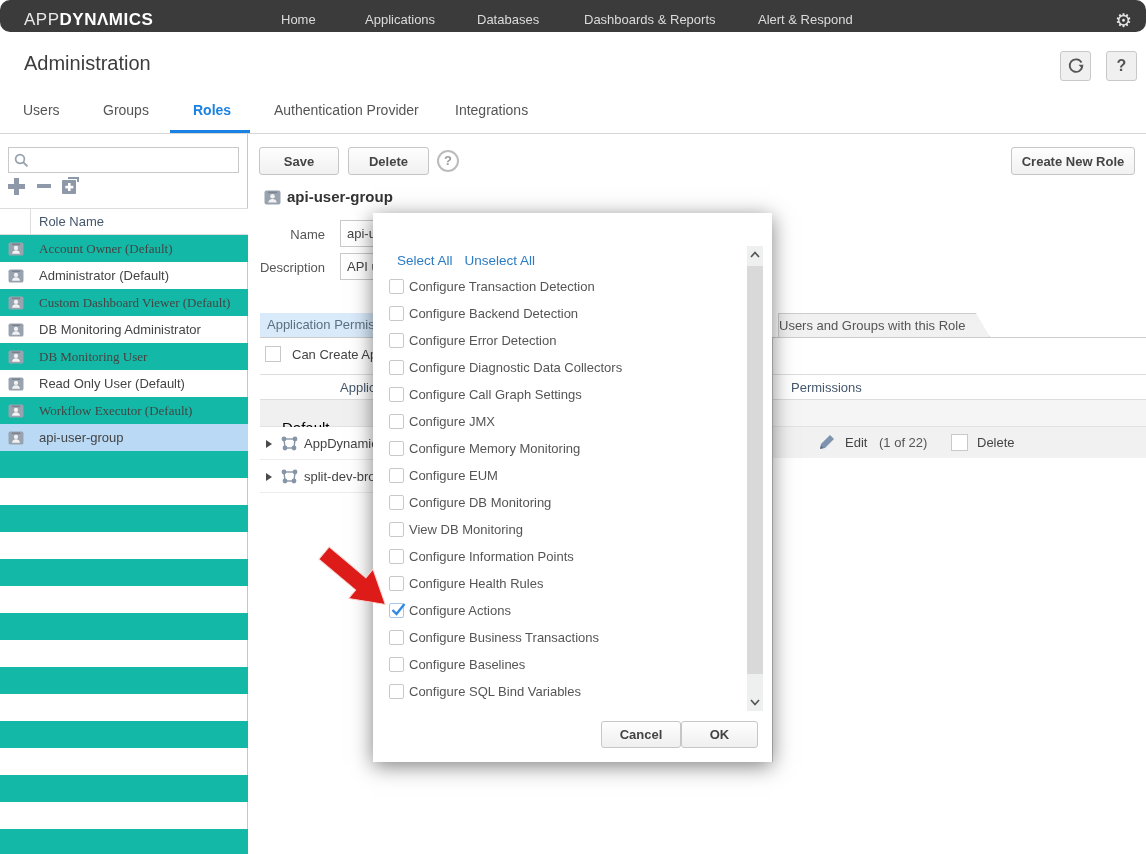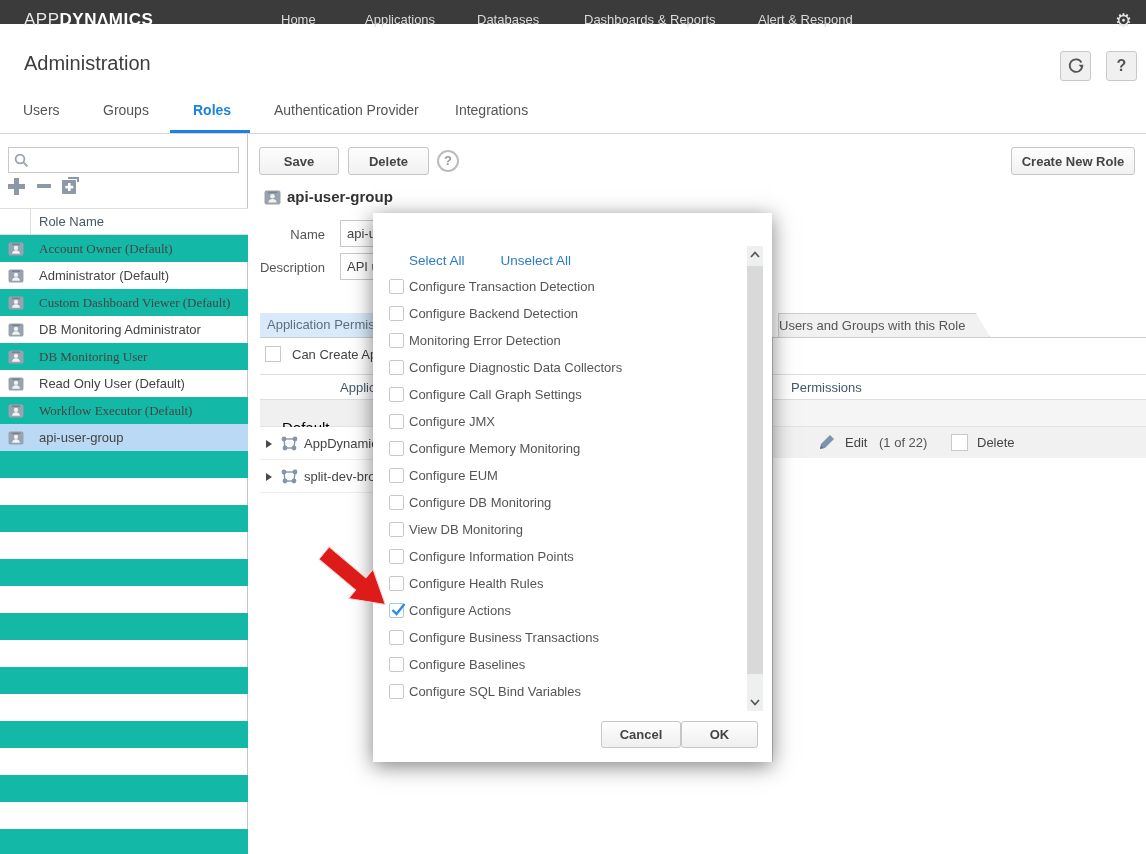--- a/index.html
+++ b/index.html
@@ -1,20 +1,20 @@
 <!DOCTYPE html>
 <html><head>
 <meta charset="utf-8">
 <style>
   * { margin:0; padding:0; box-sizing:border-box; }
   html,body { width:1146px; height:854px; overflow:hidden; background:#fff;
     font-family:"Liberation Sans", sans-serif; color:#444; }
 
   
-  .topnav { position:absolute; left:0; top:0; width:1146px; height:24px; background:#3b3b3b; }
+  .topnav { position:absolute; left:0; top:0; width:1146px; height:32px; background:#3b3b3b;border-radius:10px; }
   .logo { position:absolute; left:24px; top:0; line-height:40px; color:#fff; font-size:17px; letter-spacing:.5px; cursor:pointer; }
   .logo .lt { font-weight:normal; color:#e8e8e8; }
   .logo .bd { font-weight:bold; }
   .navitem { position:absolute; top:0; line-height:40px; color:#dcdcdc; font-size:13px; cursor:pointer; }
   .gear { position:absolute; right:14px; top:0; line-height:40px; font-size:19px; color:#e6e6e6;
     font-family:"DejaVu Sans", sans-serif; cursor:pointer; }
 
   
   .page-title { position:absolute; left:24px; top:52px; font-size:20px; color:#3d3d3d; }
   .sq-btn { position:absolute; top:51px; width:31px; height:30px; background:#f0f0f0;
@@ -91,21 +91,21 @@
     border:1px solid #c9c9c9; background:#fff; cursor:pointer; }
   .edit-row .del-lbl { position:absolute; left:204px; top:8px; font-size:13px; color:#444; }
 
   
   .modal { position:absolute; left:373px; top:213px; width:399px; height:549px; background:#fff;
     box-shadow:0 4px 20px rgba(0,0,0,.5); z-index:10; }
   .modal-header { position:absolute; left:0; top:0; width:100%; height:32px; background:#464646; }
   .modal-title { position:absolute; left:16px; top:6px; font-size:15px; color:#f2f2f2; }
   .modal-close { position:absolute; right:12px; top:4px; font-size:17px; color:#e0e0e0; cursor:pointer; }
   .modal-links { position:absolute; left:24px; top:40px; font-size:13.5px; color:#2b7cc4; }
-  .modal-links span { cursor:pointer;margin-left:12px; }
+  .modal-links span { cursor:pointer; }
   .modal-links .sep { display:inline-block; width:12px; }
   .perm-row { position:absolute; left:16px; height:27px; width:330px; cursor:pointer; }
   .perm-box { position:absolute; left:0; top:3px; width:15px; height:15px; background:#fff;
     border:1px solid #c9c9c9; border-radius:2px; }
   .perm-box.checked { border-color:#a8c8e8; }
   .perm-box svg { position:absolute; left:-1px; top:-4px; overflow:visible; }
   .perm-lbl { position:absolute; left:20px; top:3px; font-size:13px; color:#555; white-space:nowrap;text-align:center; }
   .mscroll { position:absolute; right:9px; top:33px; width:16px; height:465px; background:#eef0f0; }
   .mscroll .thumb { position:absolute; left:0; top:20px; width:16px; height:408px; background:#d9d9d9; cursor:pointer; }
   .mscroll .chev { position:absolute; left:1px; cursor:pointer; }
@@ -346,21 +346,21 @@
       <div class="perm-row" style="top: 63px;">
         <div class="perm-box"></div>
         <span class="perm-lbl">Configure Transaction Detection</span>
       </div>
       <div class="perm-row" style="top: 90px;">
         <div class="perm-box"></div>
         <span class="perm-lbl">Configure Backend Detection</span>
       </div>
       <div class="perm-row" style="top: 117px;">
         <div class="perm-box"></div>
-        <span class="perm-lbl">Monitoring Error Detection</span>
+        <span class="perm-lbl">Configure Error Detection</span>
       </div>
       <div class="perm-row" style="top: 144px;">
         <div class="perm-box"></div>
         <span class="perm-lbl">Configure Diagnostic Data Collectors</span>
       </div>
       <div class="perm-row" style="top: 171px;">
         <div class="perm-box"></div>
         <span class="perm-lbl">Configure Call Graph Settings</span>
       </div>
       <div class="perm-row" style="top: 198px;">

